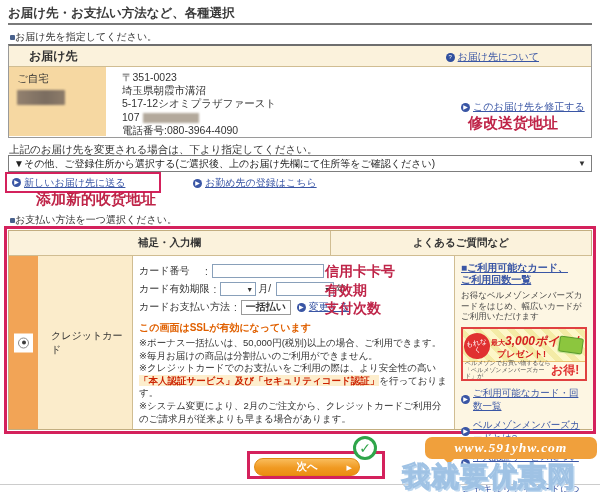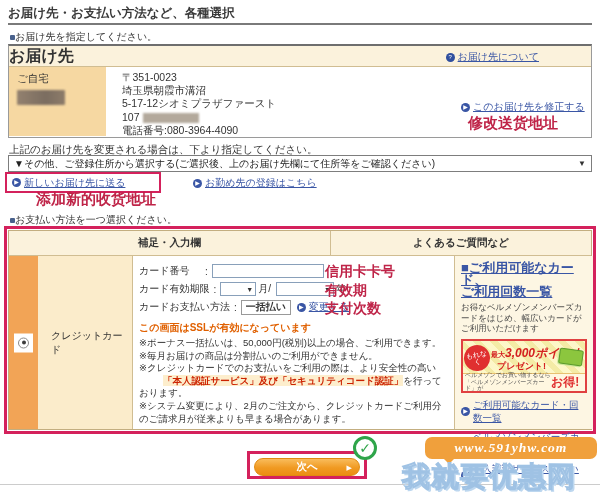--- a/index.html
+++ b/index.html
@@ -23,21 +23,21 @@
   .bullet-sq{width:5px;height:5px;background:#49618c;border-radius:1px;flex:none;}
 
   .link{color:var(--link);text-decoration:underline;cursor:pointer;}
   .lnk-ico{display:inline-flex;align-items:center;justify-content:center;width:9px;height:9px;border-radius:50%;
     background:var(--link);color:#fff;font-size:6px;line-height:9px;margin-right:3px;flex:none;vertical-align:1px;}
   .q-ico{background:#2f4f9e;}
 
   
   .addr-table{position:absolute;left:8px;top:44px;width:584px;height:94px;border:1px solid #9a9a9a;border-top:2px solid #6e6e6e;background:#fff;}
   .addr-head{height:21px;background:var(--cream);border-bottom:1px solid var(--tableline);position:relative;display:flex;align-items:center;}
-  .addr-head-label{padding-left:0;font-weight:bold;font-size:16px;}
+  .addr-head-label{padding-left:20px;font-weight:bold;font-size:12px;}
   .addr-about{position:absolute;right:52px;top:4px;font-size:10px;display:flex;align-items:center;}
   .addr-body{position:relative;height:69px;}
   .addr-type-cell{position:absolute;left:0;top:0;width:97px;height:100%;background:var(--tan);padding:5px 8px;font-size:10.5px;}
   .blur-name{width:48px;height:15px;margin-top:4px;background:linear-gradient(90deg,#93816f,#7b6d60 60%,#8d7c6a);filter:blur(1px);border-radius:1px;}
   .addr-lines{position:absolute;left:113px;top:4px;font-size:10.5px;line-height:13.2px;}
   .blur-room{display:inline-block;width:56px;height:10px;background:#b3a99c;filter:blur(1px);vertical-align:middle;margin-left:3px;}
   .addr-modify{position:absolute;left:452px;top:33px;font-size:10px;display:flex;align-items:center;}
   .annot{font-family:"Liberation Serif","DejaVu Serif",serif;font-weight:bold;color:var(--annot-text);}
   .annot-modify{position:absolute;left:459px;top:47px;font-size:15px;}
 
@@ -85,24 +85,24 @@
   .suffix{margin:0 2px;}
   .val-box{border:1px solid #999;background:#fff;height:15px;width:50px;display:flex;align-items:center;
     padding-left:4px;font-weight:bold;}
   .change-link{margin-left:6px;display:flex;align-items:center;font-size:10px;}
   .annot-f{position:absolute;font-size:14px;}
   .annot-card{left:192px;top:7px;}
   .annot-exp{left:192px;top:26px;}
   .annot-inst{left:192px;top:44px;}
   .ssl-note{color:#e06000;font-weight:bold;font-size:10px;margin-top:5px;}
   .notes{font-size:9.5px;line-height:12.6px;margin-top:2px;color:#333;width:308px;}
-  .note-red{color:#cc2200;font-weight:bold;background:#fdeecd;margin-left:24px;}
+  .note-red{color:#cc2200;font-weight:bold;background:#fdeecd;}
 
   .pay-faq{flex:1;background:var(--faqcream);padding:6px 6px;font-size:9.5px;}
-  .faq-title{color:var(--link);font-weight:bold;font-size:13px;line-height:12px;}
+  .faq-title{color:var(--link);font-weight:bold;font-size:10px;line-height:12px;}
   .faq-title span{text-decoration:underline;cursor:pointer;}
   .faq-desc{font-size:8.5px;line-height:10.5px;margin-top:4px;color:#444;}
   .promo{margin-top:5px;width:126px;height:54px;border:2px solid #e04040;position:relative;
     background:repeating-linear-gradient(45deg,#fdf7c8 0 6px,#f4eba6 6px 12px);overflow:hidden;cursor:pointer;}
   .burst{position:absolute;left:1px;top:4px;width:26px;height:26px;border-radius:50%;background:#e03030;color:#fff;
     font-size:7px;display:flex;align-items:center;justify-content:center;text-align:center;line-height:7px;transform:rotate(-10deg);}
   .promo-line1{position:absolute;left:28px;top:4px;color:#d42020;white-space:nowrap;}
   .promo-max{font-size:7px;font-weight:bold;}
   .promo-points{font-size:12px;font-weight:bold;font-style:italic;}
   .promo-present{position:absolute;left:34px;top:19px;color:#d42020;font-size:9px;font-weight:bold;}
@@ -110,21 +110,21 @@
     border-radius:2px;transform:rotate(8deg);box-shadow:-1px 1px 0 #cde69a;}
   .promo-footer{position:absolute;left:0;bottom:0;width:100%;height:18px;background:#fff7e0;border-top:1px solid #e8c070;
     display:flex;align-items:center;padding:0 2px;}
   .promo-small{font-size:6px;line-height:6.5px;color:#555;width:86px;}
   .promo-big{font-size:12px;font-weight:bold;color:#e03030;margin-left:0;white-space:nowrap;}
   .faq-links{margin-top:6px;}
   .faq-link{display:flex;align-items:center;margin-bottom:6px;font-size:9.5px;}
 
   
   .footer-rule{position:absolute;left:0;top:484px;width:600px;border-top:1px solid #ccc;}
-  .next-box{position:absolute;left:247px;top:451px;width:120px;height:28px;border:3px solid var(--annot);background:#fff;}
+  .next-box{position:absolute;left:247px;top:451px;width:138px;height:28px;border:3px solid var(--annot);background:#fff;}
   .next-btn{position:absolute;left:4px;top:3.5px;width:106px;height:18px;border:1px solid #e08a10;border-radius:9px;
     background:linear-gradient(#f9bc5b,#f09a22 55%,#ec8d12);color:#fff;font-weight:bold;font-size:10.5px;
     display:flex;align-items:center;justify-content:center;cursor:pointer;}
   .next-arrow{position:absolute;right:7px;top:5px;font-size:7px;color:#fff;}
   .green-check{position:absolute;left:353px;top:436px;width:24px;height:24px;border-radius:50%;background:#fff;
     border:3px solid #2fa54a;color:#2fa54a;font-size:14px;font-weight:bold;display:flex;align-items:center;justify-content:center;}
   .wm-bubble{position:absolute;left:425px;top:437px;width:172px;height:22px;background:#f0a03c;border-radius:7px;
     display:flex;align-items:center;justify-content:center;color:#fff;font-family:"Liberation Serif","DejaVu Serif",serif;
     font-style:italic;font-weight:bold;font-size:13.5px;letter-spacing:1px;}
   .wm-bubble::after{content:"";position:absolute;left:18px;bottom:-5px;border:6px solid transparent;border-top-color:#f0a03c;border-bottom:0;}

